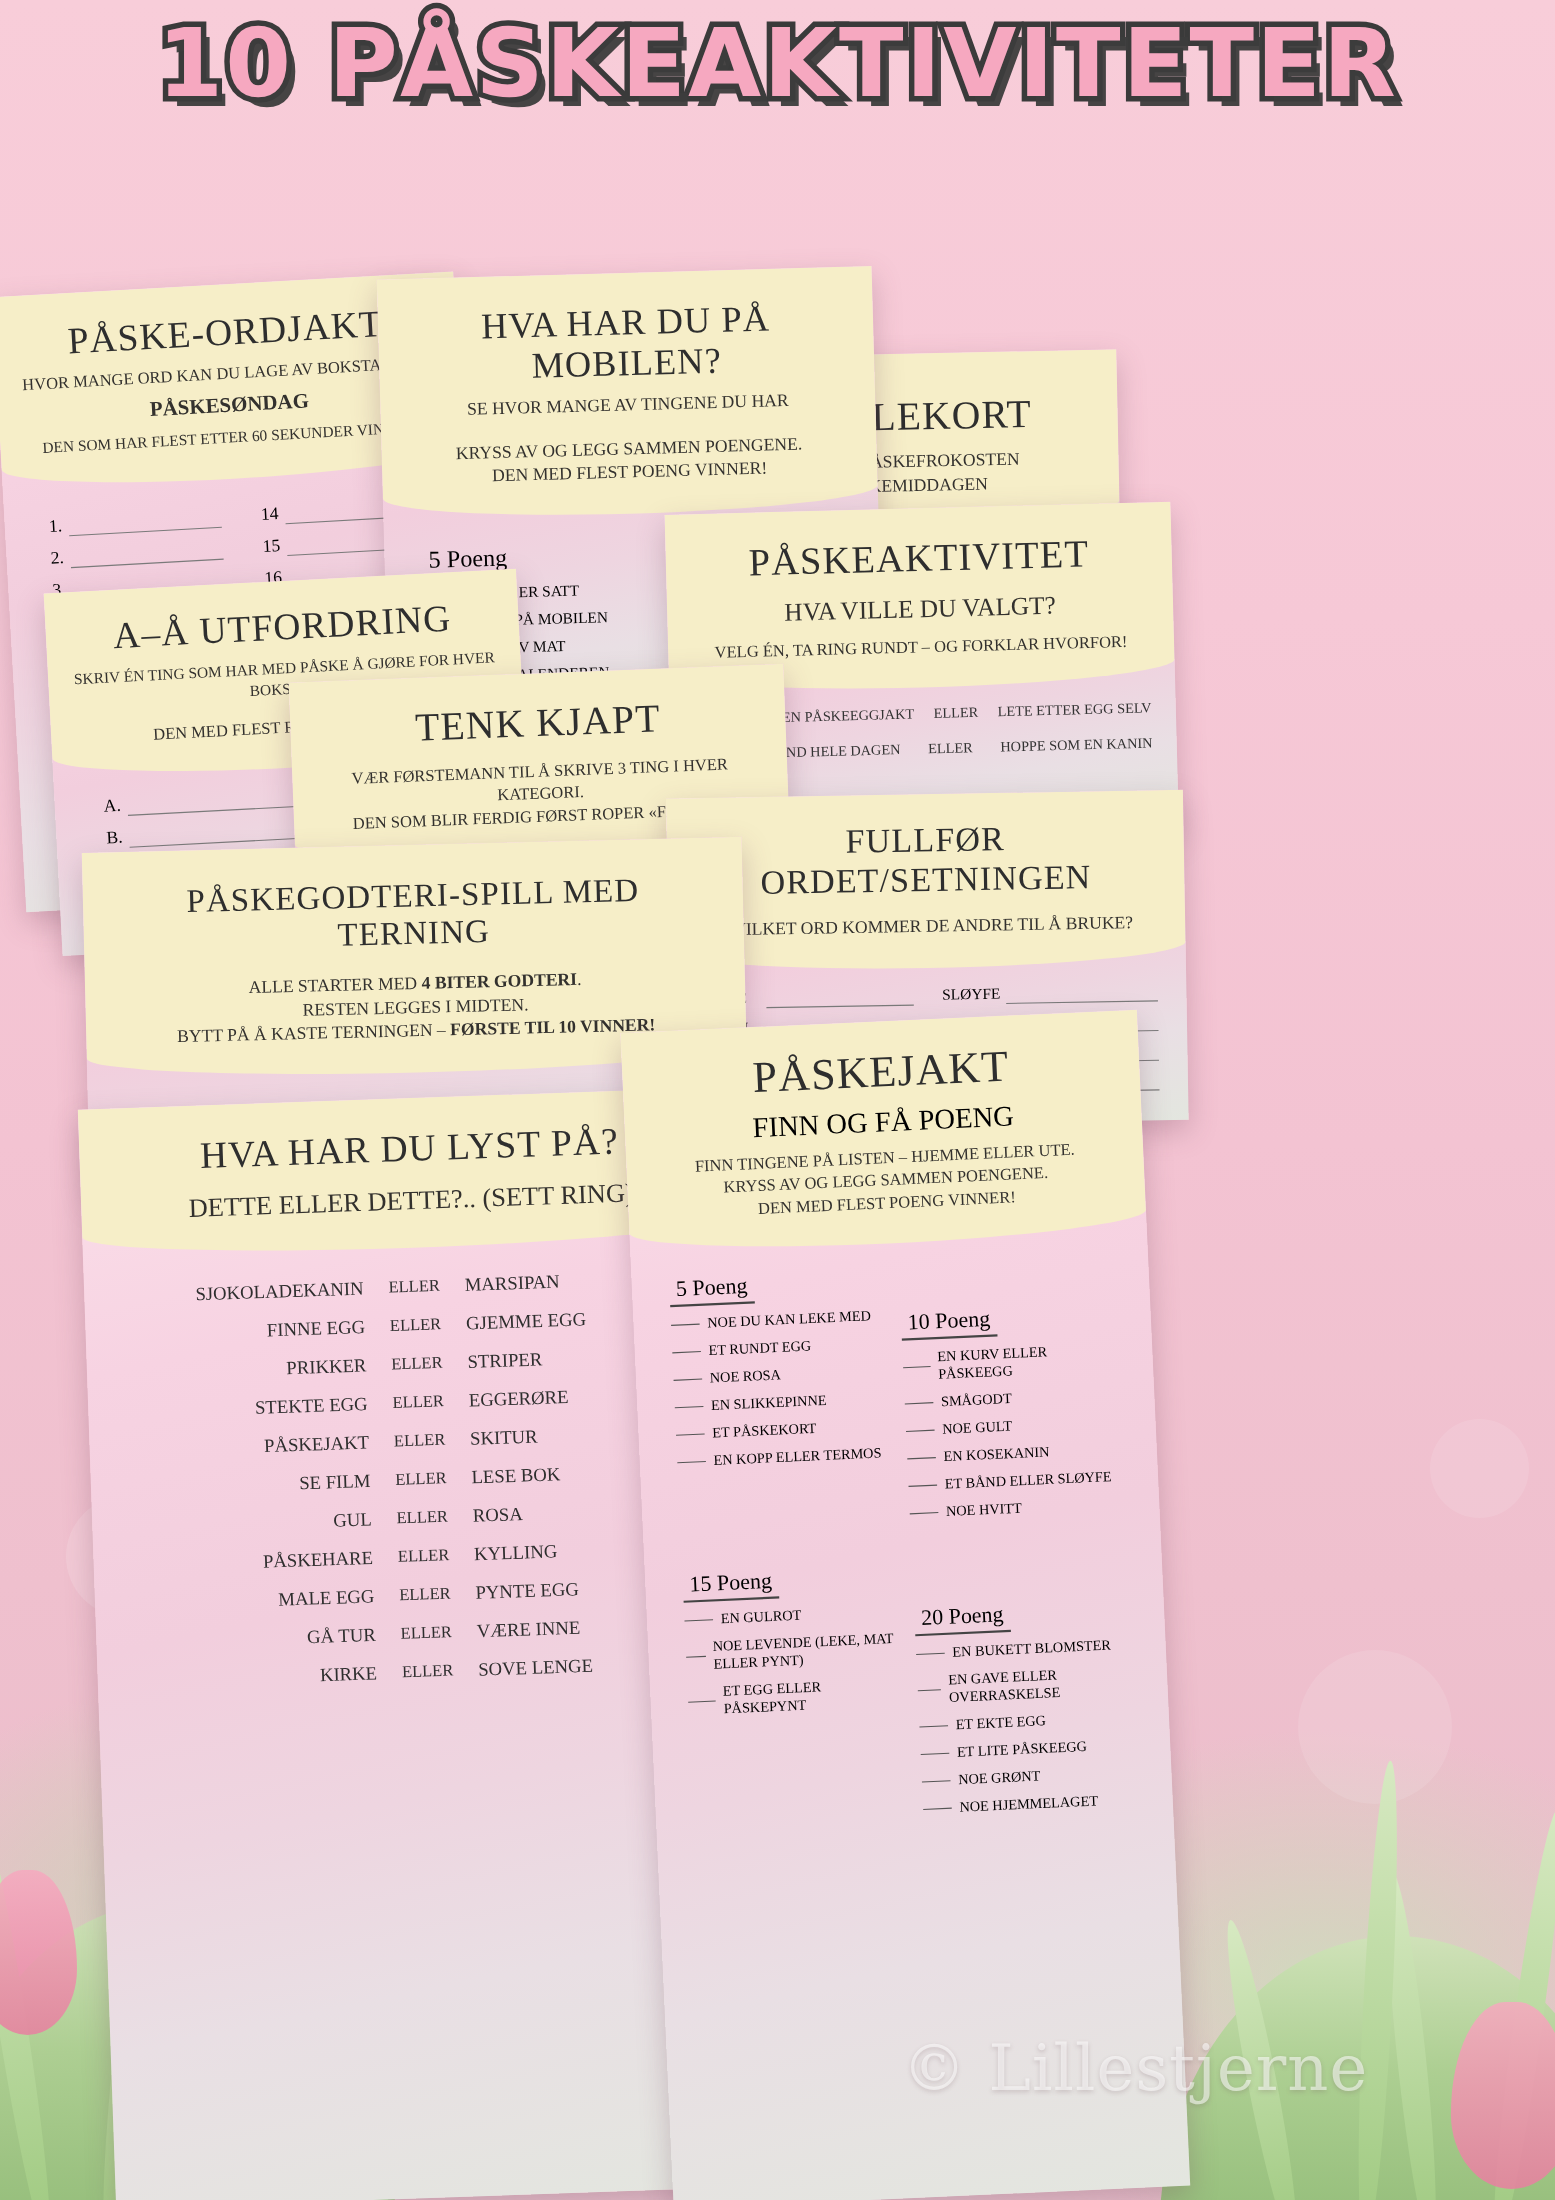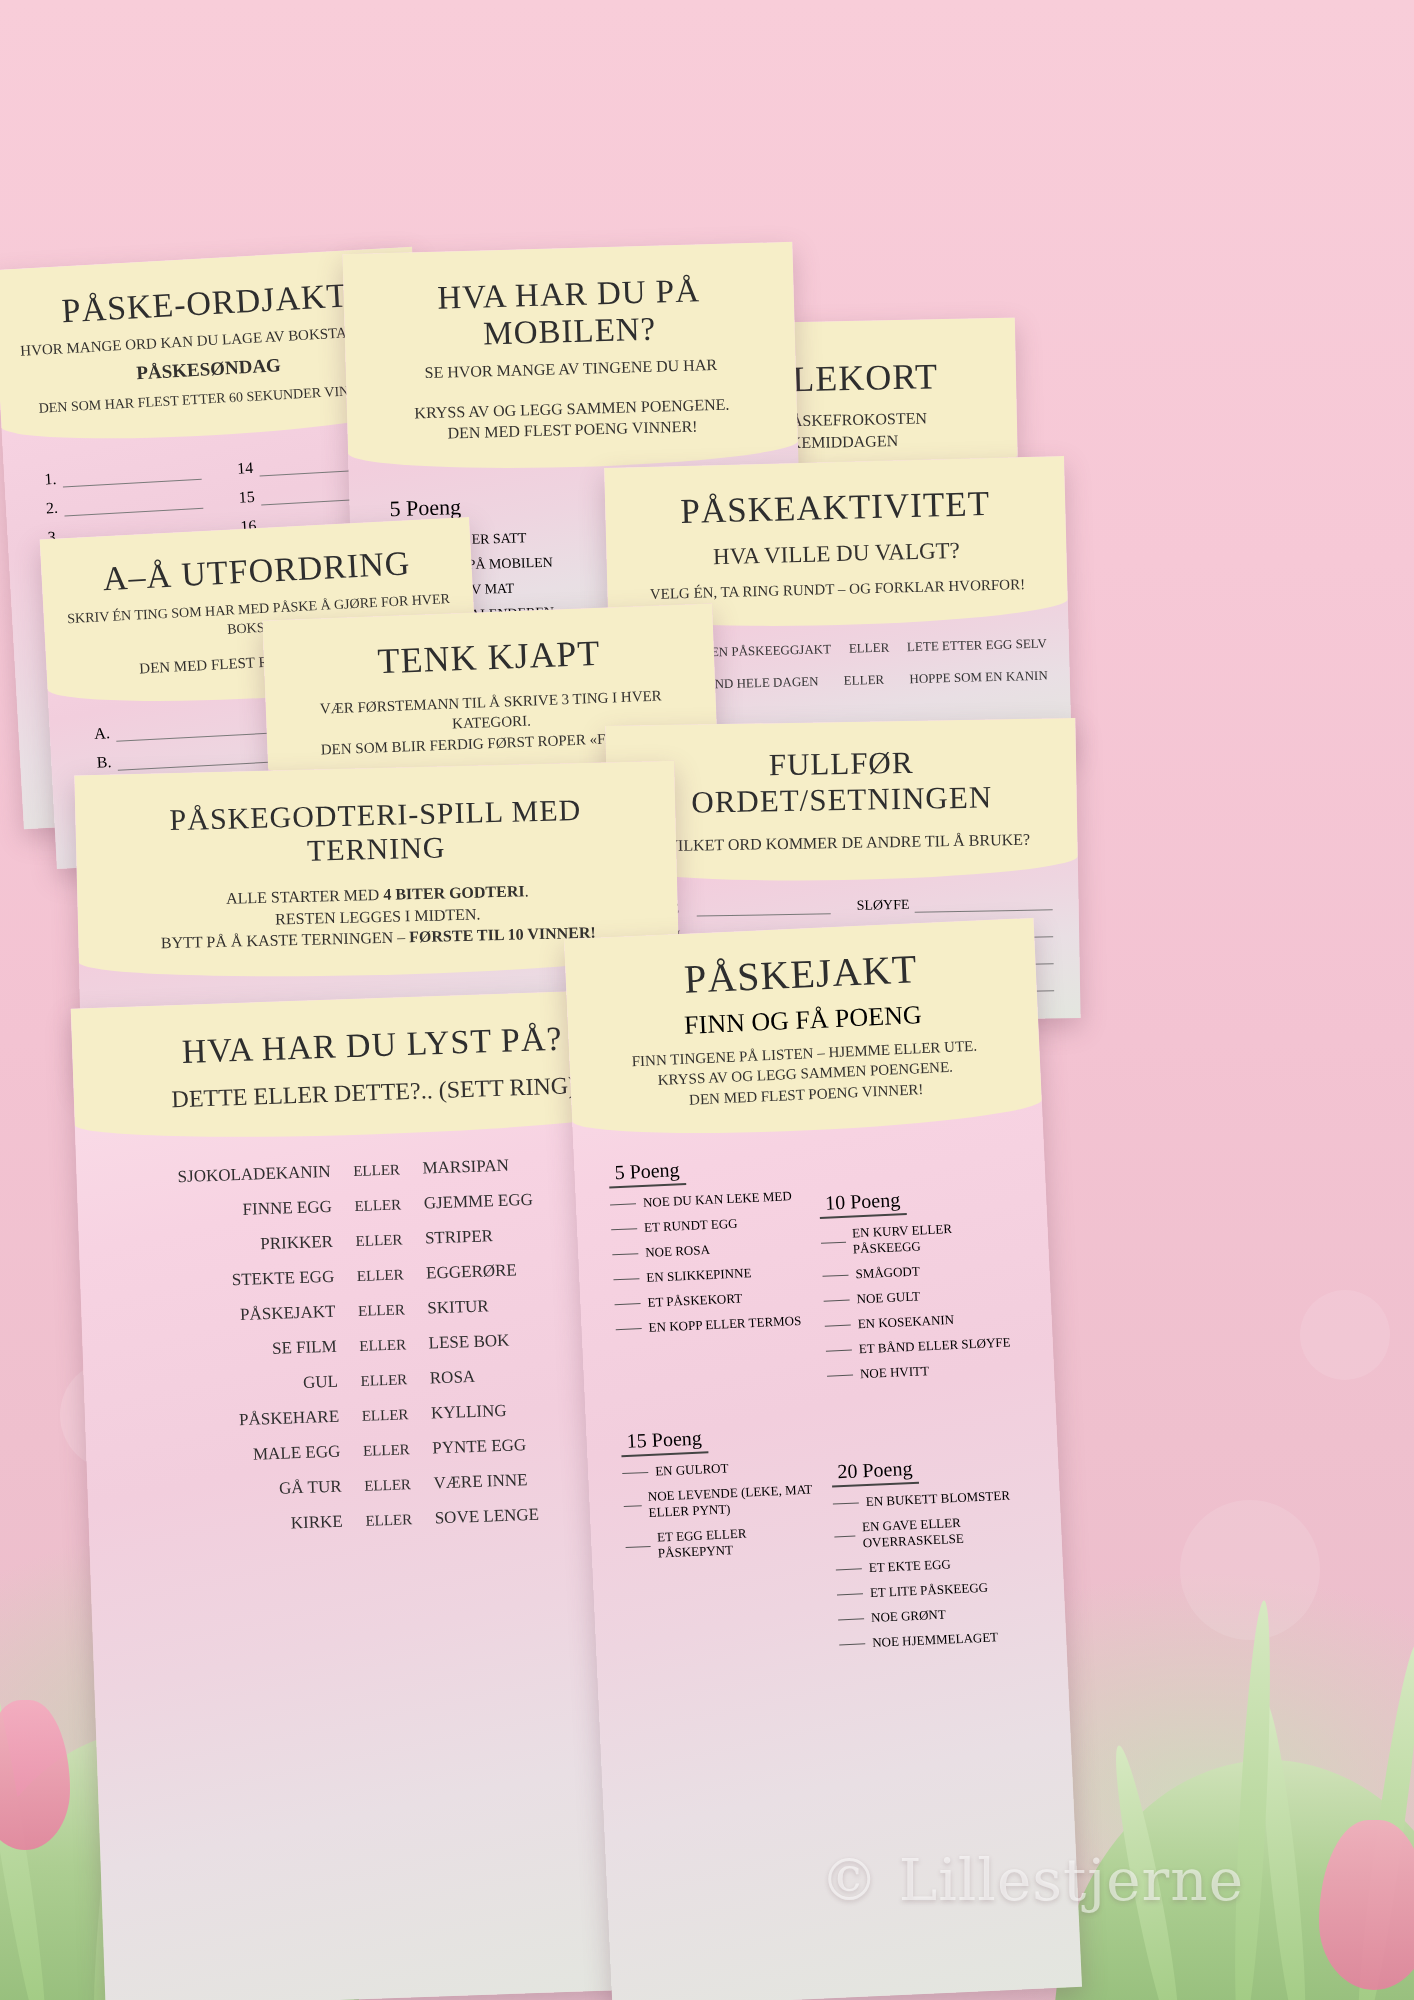--- a/index.html
+++ b/index.html
@@ -86,20 +86,21 @@
 <div class="blade" style="left:205px;height:330px;transform:rotate(11deg);"></div>
 <div class="blade" style="left:255px;height:400px;transform:rotate(-7deg);"></div>
 <div class="blade" style="right:40px;height:400px;transform:rotate(8deg);"></div>
 <div class="blade" style="right:100px;height:340px;transform:rotate(-6deg);"></div>
 <div class="blade" style="right:160px;height:440px;transform:rotate(3deg);"></div>
 <div class="blade" style="right:225px;height:300px;transform:rotate(-11deg);"></div>
 <div class="tulip" style="left:-20px;top:1700px;"></div>
 <div class="tulip" style="right:-15px;top:1820px;width:110px;height:170px;"></div>
 
 <div class="title-wrap">
+  <div class="title-line title-1">10 PÅSKEAKTIVITETER</div>
 </div>
 
 <div class="card" style="left:8px;top:258px;width:420px;height:560px;transform:rotate(-3.2deg);">
   <div class="panel" style="padding-top:26px;">
     <h2 style="font-size:34px;">PÅSKE-ORDJAKT</h2>
     <div class="sub" style="font-size:15px;">HVOR MANGE ORD KAN DU LAGE AV BOKSTAVENE I</div>
     <div class="sub bold" style="font-size:19px;margin-top:6px;">PÅSKESØNDAG</div>
     <div class="sub" style="font-size:14px;margin-top:8px;">DEN SOM HAR FLEST ETTER 60 SEKUNDER VINNER!</div>
   </div>
   <div class="two-col" style="padding-top:26px;">

